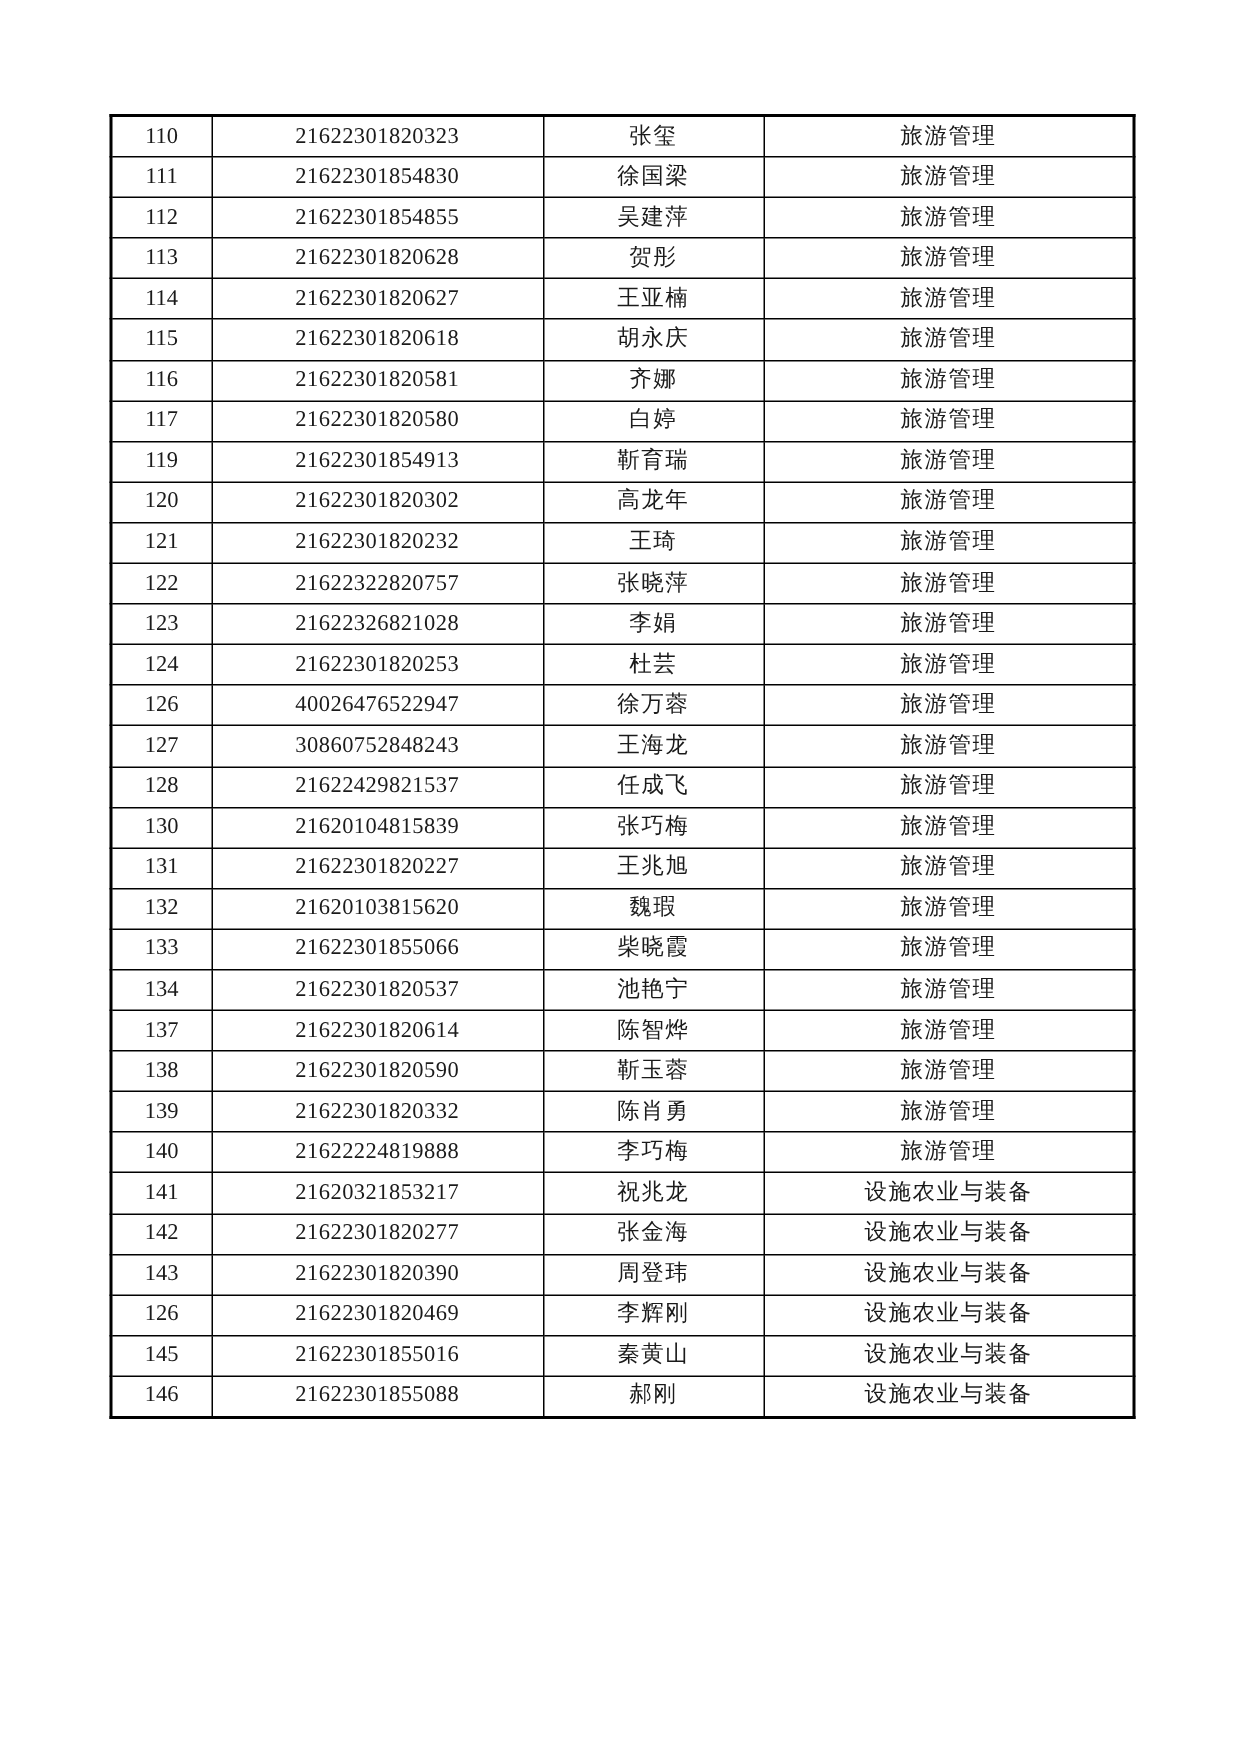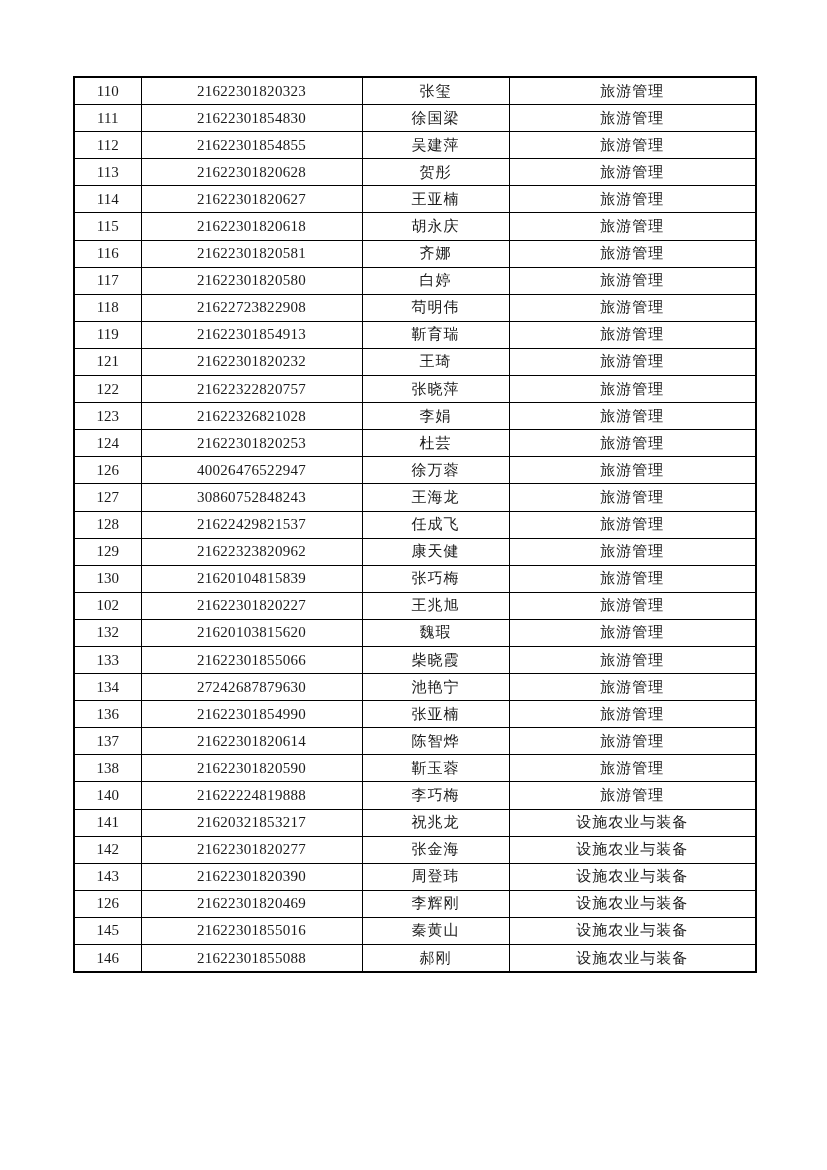--- a/index.html
+++ b/index.html
@@ -106,32 +106,32 @@
     <td class="cell-name">齐娜</td>
     <td class="cell-major">旅游管理</td>
   </tr>
           <tr>
     <td class="cell-no">117</td>
     <td class="cell-id">21622301820580</td>
     <td class="cell-name">白婷</td>
     <td class="cell-major">旅游管理</td>
   </tr>
           <tr>
-    <td class="cell-no">118</td>
-    <td class="cell-id">21622723822908</td>
-    <td class="cell-name">苟明伟</td>
-    <td class="cell-major">旅游管理</td>
-  </tr>
-          <tr>
     <td class="cell-no">119</td>
     <td class="cell-id">21622301854913</td>
     <td class="cell-name">靳育瑞</td>
     <td class="cell-major">旅游管理</td>
   </tr>
           <tr>
+    <td class="cell-no">120</td>
+    <td class="cell-id">21622301820302</td>
+    <td class="cell-name">高龙年</td>
+    <td class="cell-major">旅游管理</td>
+  </tr>
+          <tr>
     <td class="cell-no">121</td>
     <td class="cell-id">21622301820232</td>
     <td class="cell-name">王琦</td>
     <td class="cell-major">旅游管理</td>
   </tr>
           <tr>
     <td class="cell-no">122</td>
     <td class="cell-id">21622322820757</td>
     <td class="cell-name">张晓萍</td>
     <td class="cell-major">旅游管理</td>
@@ -160,71 +160,65 @@
     <td class="cell-name">王海龙</td>
     <td class="cell-major">旅游管理</td>
   </tr>
           <tr>
     <td class="cell-no">128</td>
     <td class="cell-id">21622429821537</td>
     <td class="cell-name">任成飞</td>
     <td class="cell-major">旅游管理</td>
   </tr>
           <tr>
-    <td class="cell-no">129</td>
-    <td class="cell-id">21622323820962</td>
-    <td class="cell-name">康天健</td>
-    <td class="cell-major">旅游管理</td>
-  </tr>
-          <tr>
     <td class="cell-no">130</td>
     <td class="cell-id">21620104815839</td>
     <td class="cell-name">张巧梅</td>
     <td class="cell-major">旅游管理</td>
   </tr>
           <tr>
-    <td class="cell-no">102</td>
+    <td class="cell-no">131</td>
     <td class="cell-id">21622301820227</td>
     <td class="cell-name">王兆旭</td>
     <td class="cell-major">旅游管理</td>
   </tr>
           <tr>
     <td class="cell-no">132</td>
     <td class="cell-id">21620103815620</td>
     <td class="cell-name">魏瑕</td>
     <td class="cell-major">旅游管理</td>
   </tr>
           <tr>
     <td class="cell-no">133</td>
     <td class="cell-id">21622301855066</td>
     <td class="cell-name">柴晓霞</td>
     <td class="cell-major">旅游管理</td>
   </tr>
           <tr>
     <td class="cell-no">134</td>
-    <td class="cell-id">27242687879630</td>
+    <td class="cell-id">21622301820537</td>
     <td class="cell-name">池艳宁</td>
-    <td class="cell-major">旅游管理</td>
-  </tr>
-          <tr>
-    <td class="cell-no">136</td>
-    <td class="cell-id">21622301854990</td>
-    <td class="cell-name">张亚楠</td>
     <td class="cell-major">旅游管理</td>
   </tr>
           <tr>
     <td class="cell-no">137</td>
     <td class="cell-id">21622301820614</td>
     <td class="cell-name">陈智烨</td>
     <td class="cell-major">旅游管理</td>
   </tr>
           <tr>
     <td class="cell-no">138</td>
     <td class="cell-id">21622301820590</td>
     <td class="cell-name">靳玉蓉</td>
+    <td class="cell-major">旅游管理</td>
+  </tr>
+          <tr>
+    <td class="cell-no">139</td>
+    <td class="cell-id">21622301820332</td>
+    <td class="cell-name">陈肖勇</td>
     <td class="cell-major">旅游管理</td>
   </tr>
           <tr>
     <td class="cell-no">140</td>
     <td class="cell-id">21622224819888</td>
     <td class="cell-name">李巧梅</td>
     <td class="cell-major">旅游管理</td>
   </tr>
           <tr>
     <td class="cell-no">141</td>

